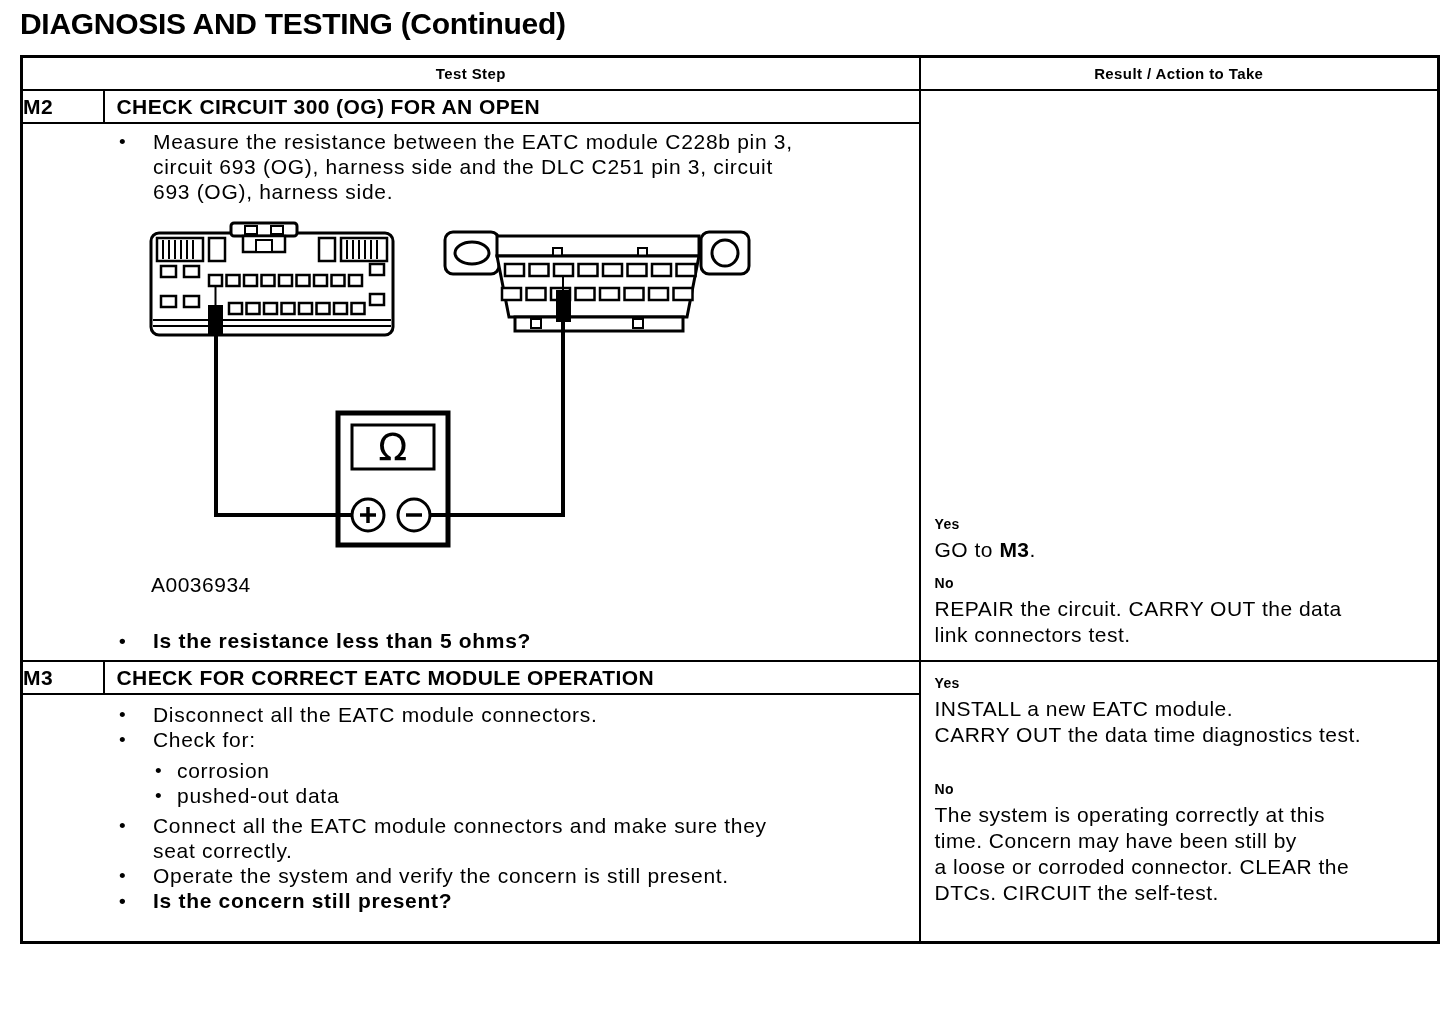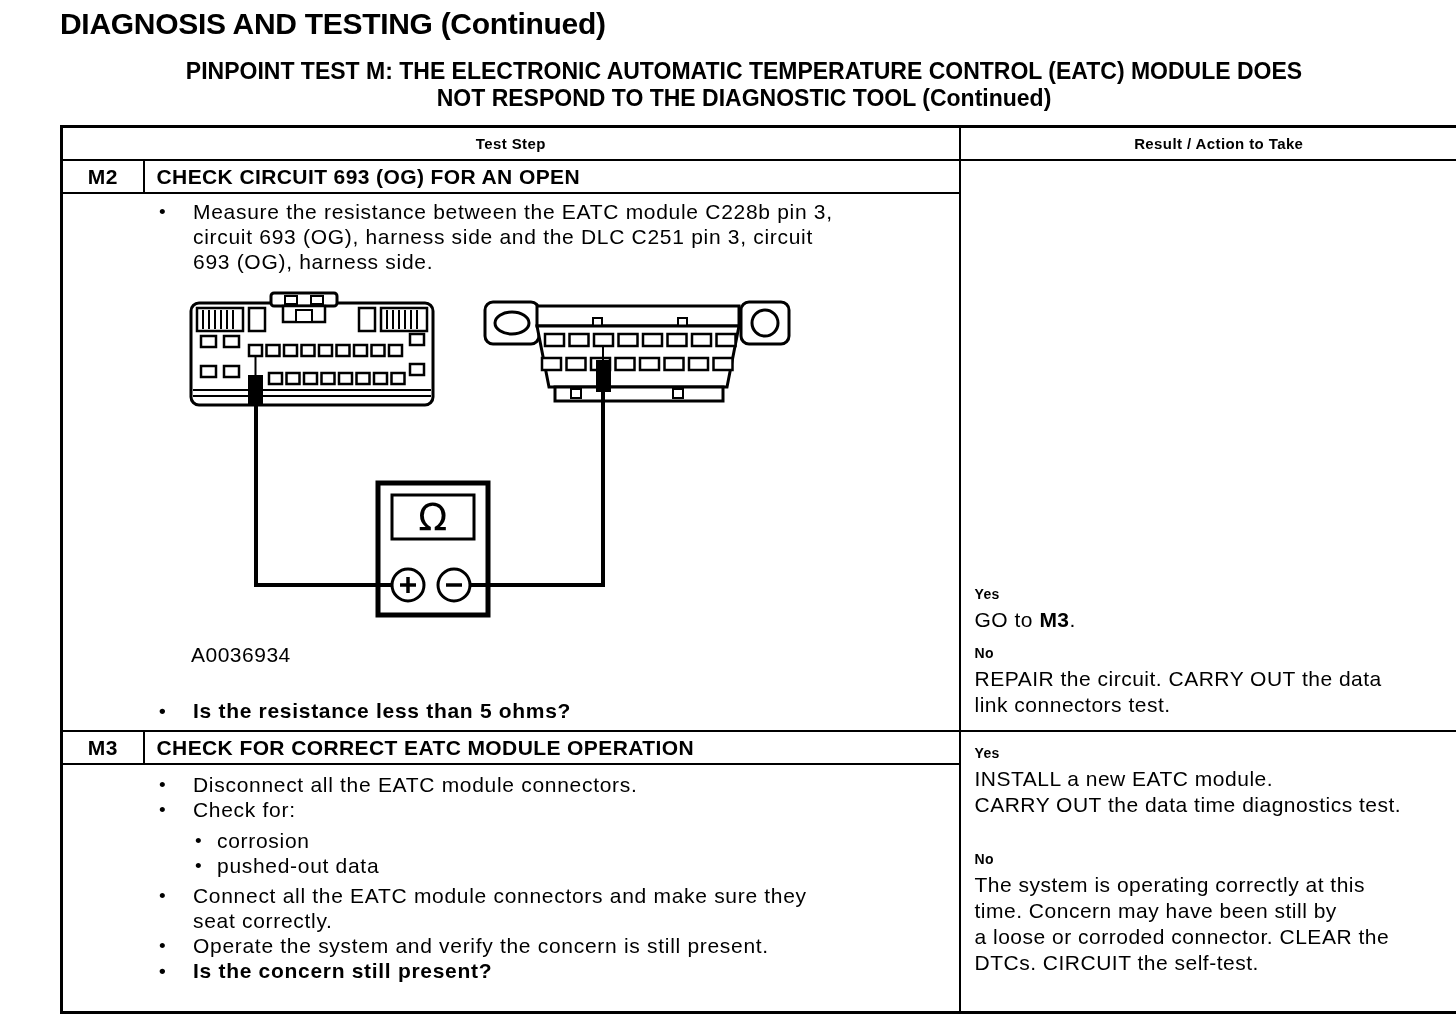--- a/index.html
+++ b/index.html
@@ -1,21 +1,21 @@
 <!DOCTYPE html>
 <html><head>
 <meta charset="utf-8">
 <style>
   html, body { margin:0; padding:0; background:#ffffff; }
   body {
     width:1456px; height:1028px; overflow:hidden;
     font-family:"Liberation Sans", sans-serif; color:#000;
     -webkit-font-smoothing:antialiased;
   }
-  .page { padding:6px 28px 0 20px;margin-left:40px; }
+  .page { padding:6px 28px 0 20px; }
 
   .doc-title {
     font-size:30px; font-weight:bold; letter-spacing:-0.3px;
     margin:0; line-height:36px;
   }
   .pinpoint-title {
     margin-top:16px; text-align:center; font-weight:bold;
     font-size:23px; line-height:27px; letter-spacing:0px;
   }
 
@@ -29,21 +29,21 @@
   .pp-table th, .pp-table td {
     border:2px solid #000; padding:0; vertical-align:top;
   }
   .pp-table { border:3px solid #000; }
 
   th.hdr {
     height:31px; font-size:15px; font-weight:bold; letter-spacing:0.4px;
     text-align:center; vertical-align:middle;
   }
   td.step-id {
-    height:31px; text-align:center; vertical-align:middle;
+    height:31px; vertical-align:middle;
     font-size:21px; font-weight:bold; letter-spacing:0.4px;
   }
   td.step-title {
     height:31px; vertical-align:middle; padding-left:12px;
     font-size:21px; font-weight:bold; letter-spacing:0.4px;
   }
   td.step-content { font-size:21px; line-height:25px; letter-spacing:0.7px; }
   td.content-m2 { height:536px; }
   td.content-m3 { height:246px; }
 
@@ -79,41 +79,37 @@
   svg .fw { fill:#ffffff; stroke:#000; }
   svg .fb { fill:#000000; stroke:none; }
 </style>
 </head>
 <body>
 
 <div class="page">
 
   <h1 class="doc-title">DIAGNOSIS AND TESTING (Continued)</h1>
 
-  <div class="pinpoint-title">
-    <div class="tline">PINPOINT TEST M: THE ELECTRONIC AUTOMATIC TEMPERATURE CONTROL (EATC) MODULE DOES</div>
-    <div class="tline">NOT RESPOND TO THE DIAGNOSTIC TOOL (Continued)</div>
-  </div>
 
   <table class="pp-table">
     <colgroup>
         <col class="c-id">
         <col class="c-step">
         <col class="c-res">
       </colgroup>
 
     <tbody>
         <tr>
       <th class="hdr" colspan="2">Test Step</th>
       <th class="hdr">Result / Action to Take</th>
     </tr>
 
     <tr>
       <td class="step-id">M2</td>
-      <td class="step-title">CHECK CIRCUIT 693 (OG) FOR AN OPEN</td>
+      <td class="step-title">CHECK CIRCUIT 300 (OG) FOR AN OPEN</td>
       <td class="result-cell result-m2" rowspan="2">
         <div class="yn-label">Yes</div>
         <div class="tline"><span>GO to </span><span class="bold-inline">M3</span><span>.</span></div>
         <div class="no-block-m2">
           <div class="yn-label">No</div>
           <div class="tline">REPAIR the circuit. CARRY OUT the data</div>
           <div class="tline">link connectors test.</div>
         </div>
       </td>
     </tr>

